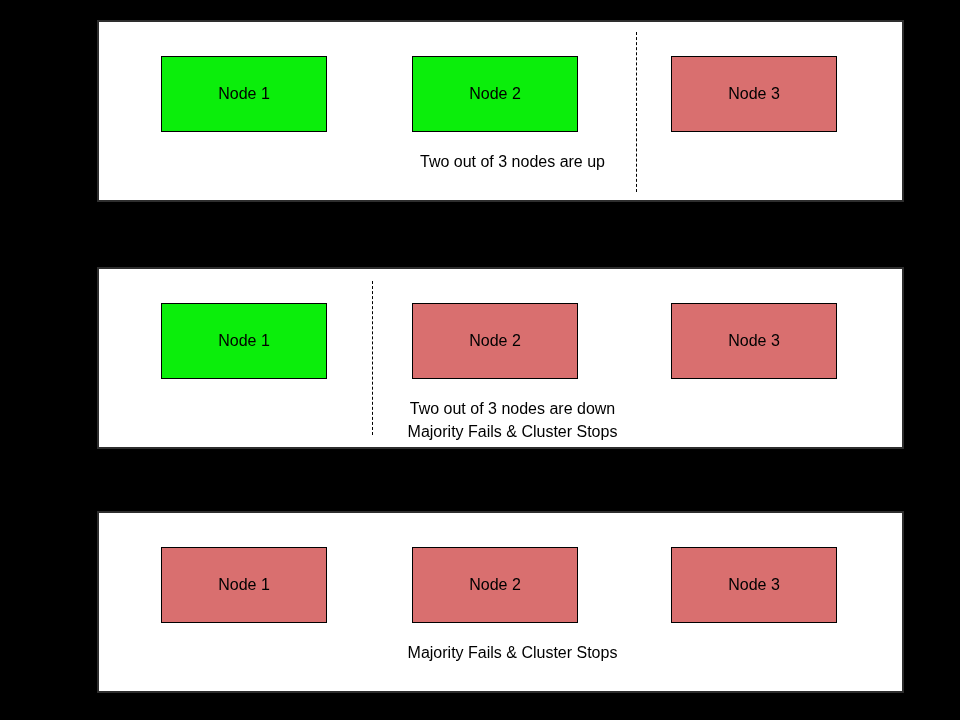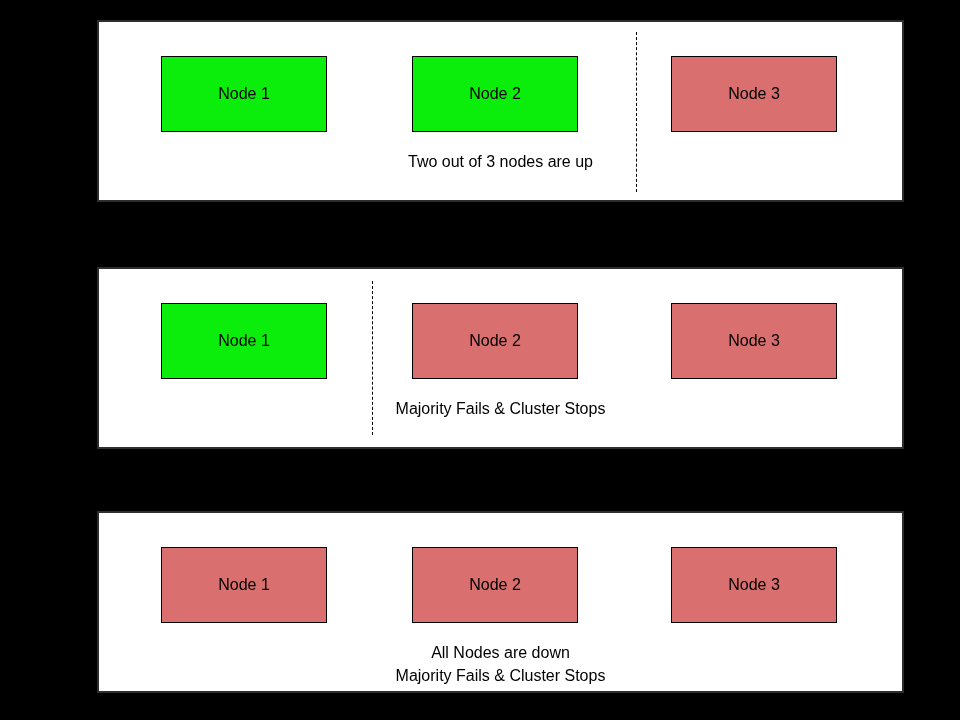--- a/index.html
+++ b/index.html
@@ -37,20 +37,21 @@
   .node.pos-2 { left: 572px; top: 34px; }
 
   .caption {
     position: absolute;
     left: 0; top: 128px;
     width: 100%;
     text-align: center;
     font-size: 16px;
     line-height: 23px;
     color: #000000;
+    padding-left: 12px;
   }
 
   .divider {
     position: absolute;
     width: 0;
     border-left: 1px dashed #000000;
   }
   #panel-0 .divider { left: 537px; top: 10px; height: 160px; }
   #panel-1 .divider { left: 273px; top: 12px; height: 154px; }
 </style>
@@ -78,31 +79,31 @@
     <span>Node 1</span>
   </div>
   <div class="node pos-1" style="background: rgb(217, 111, 111);">
     <span>Node 2</span>
   </div>
   <div class="node pos-2" style="background: rgb(217, 111, 111);">
     <span>Node 3</span>
   </div>
   <div class="divider"></div>
   <div class="caption">
+    <div>Two out of 3 nodes are down</div>
     <div>Majority Fails &amp; Cluster Stops</div>
   </div>
 </div>
 
 <div class="panel" id="panel-2">
   <div class="node pos-0" style="background: rgb(217, 111, 111);">
     <span>Node 1</span>
   </div>
   <div class="node pos-1" style="background: rgb(217, 111, 111);">
     <span>Node 2</span>
   </div>
   <div class="node pos-2" style="background: rgb(217, 111, 111);">
     <span>Node 3</span>
   </div>
   <div class="caption">
-    <div>All Nodes are down</div>
     <div>Majority Fails &amp; Cluster Stops</div>
   </div>
 </div>
 
 </body></html>

